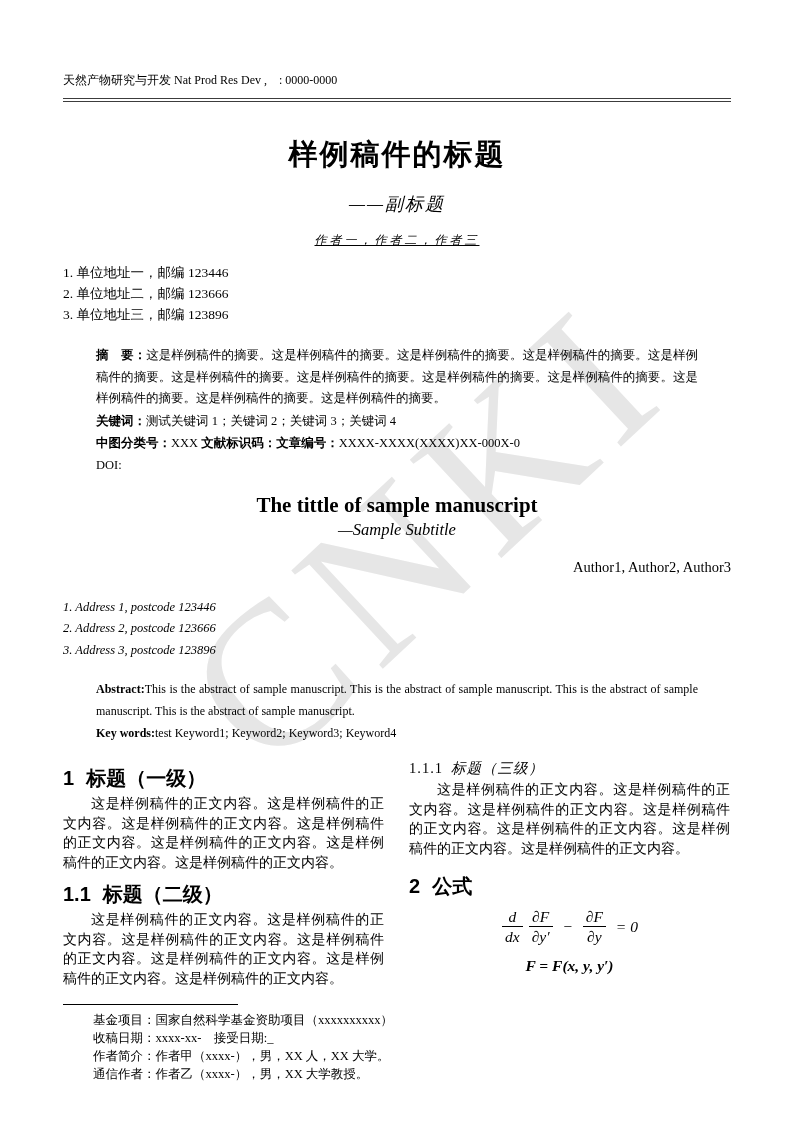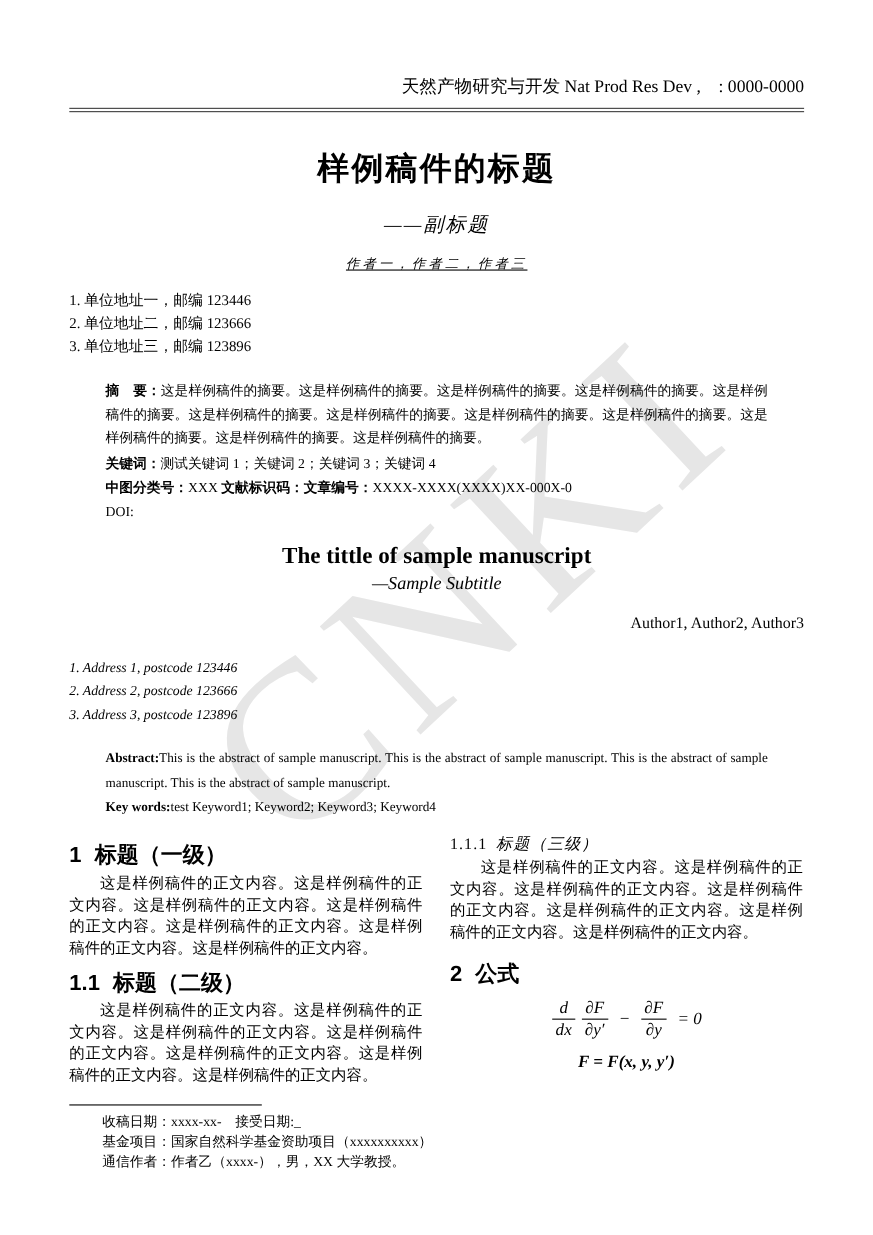--- a/index.html
+++ b/index.html
@@ -26,22 +26,22 @@
     white-space: nowrap;
     z-index: 0;
     user-select: none;
   }
   .content {
     position: relative;
     z-index: 1;
     padding: 72px 63px 0 63px;
   }
   .running-head {
-    text-align: right;
-    font-size: 16px;
+    text-align: left;
+    font-size: 12px;
     line-height: 16px;
   }
   .header-rule {
     margin-top: 10px;
     height: 4px;
     border-top: 1.6px solid #3c3c3c;
     border-bottom: 1.6px solid #3c3c3c;
   }
   .cn-title {
     margin-top: 34px;
@@ -297,24 +297,27 @@
 
         <div class="equation2">F = F(x, y, y′)</div>
       </div>
 
     </div>
 
     <div class="footnote-rule"></div>
 
     <div class="footnotes">
       <div>
+        <span>基金项目：</span><span>国家自然科学基金资助项目（xxxxxxxxxx）</span>
+      </div>
+      <div>
         <span>收稿日期：</span><span>xxxx-xx-　接受日期:_</span>
       </div>
       <div>
-        <span>基金项目：</span><span>国家自然科学基金资助项目（xxxxxxxxxx）</span>
+        <span>作者简介：</span><span>作者甲（xxxx-），男，XX 人，XX 大学。</span>
       </div>
       <div>
         <span>通信作者：</span><span>作者乙（xxxx-），男，XX 大学教授。</span>
       </div>
     </div>
 
   </div>
 </div>
 
 </body></html>

